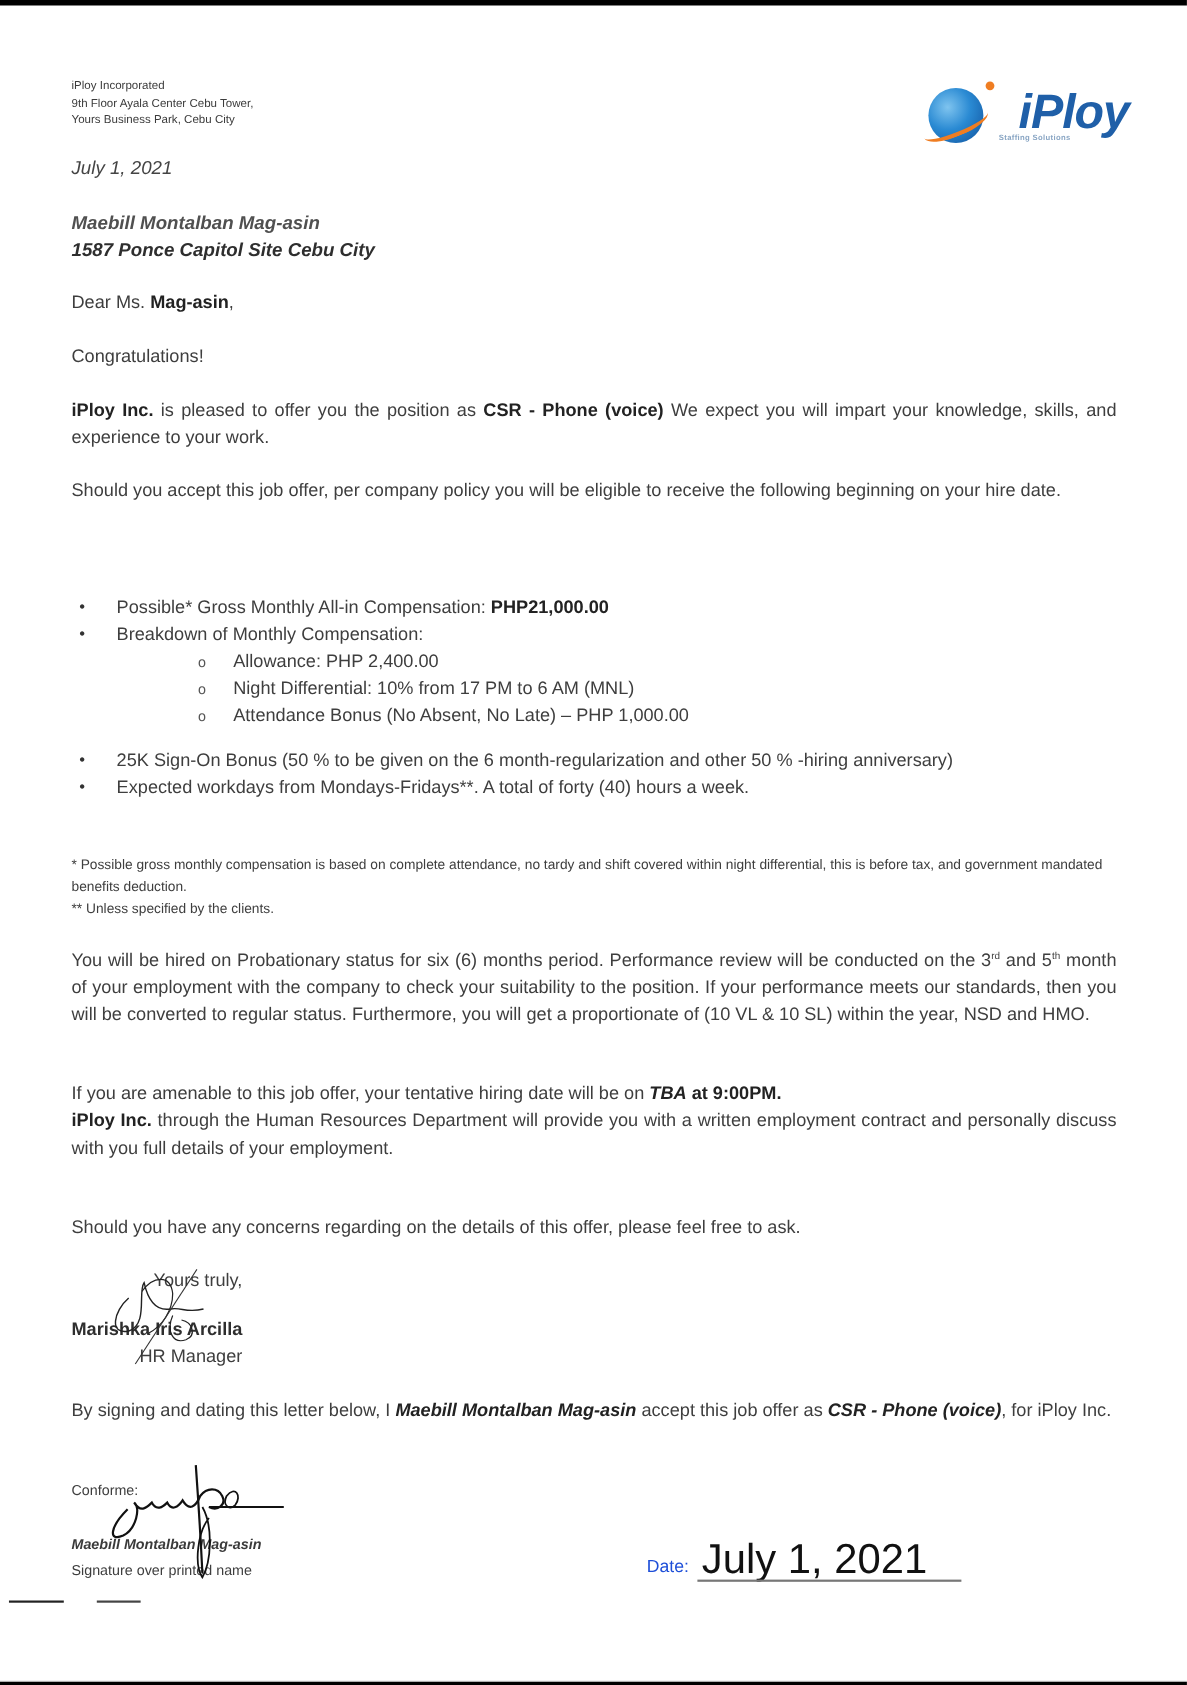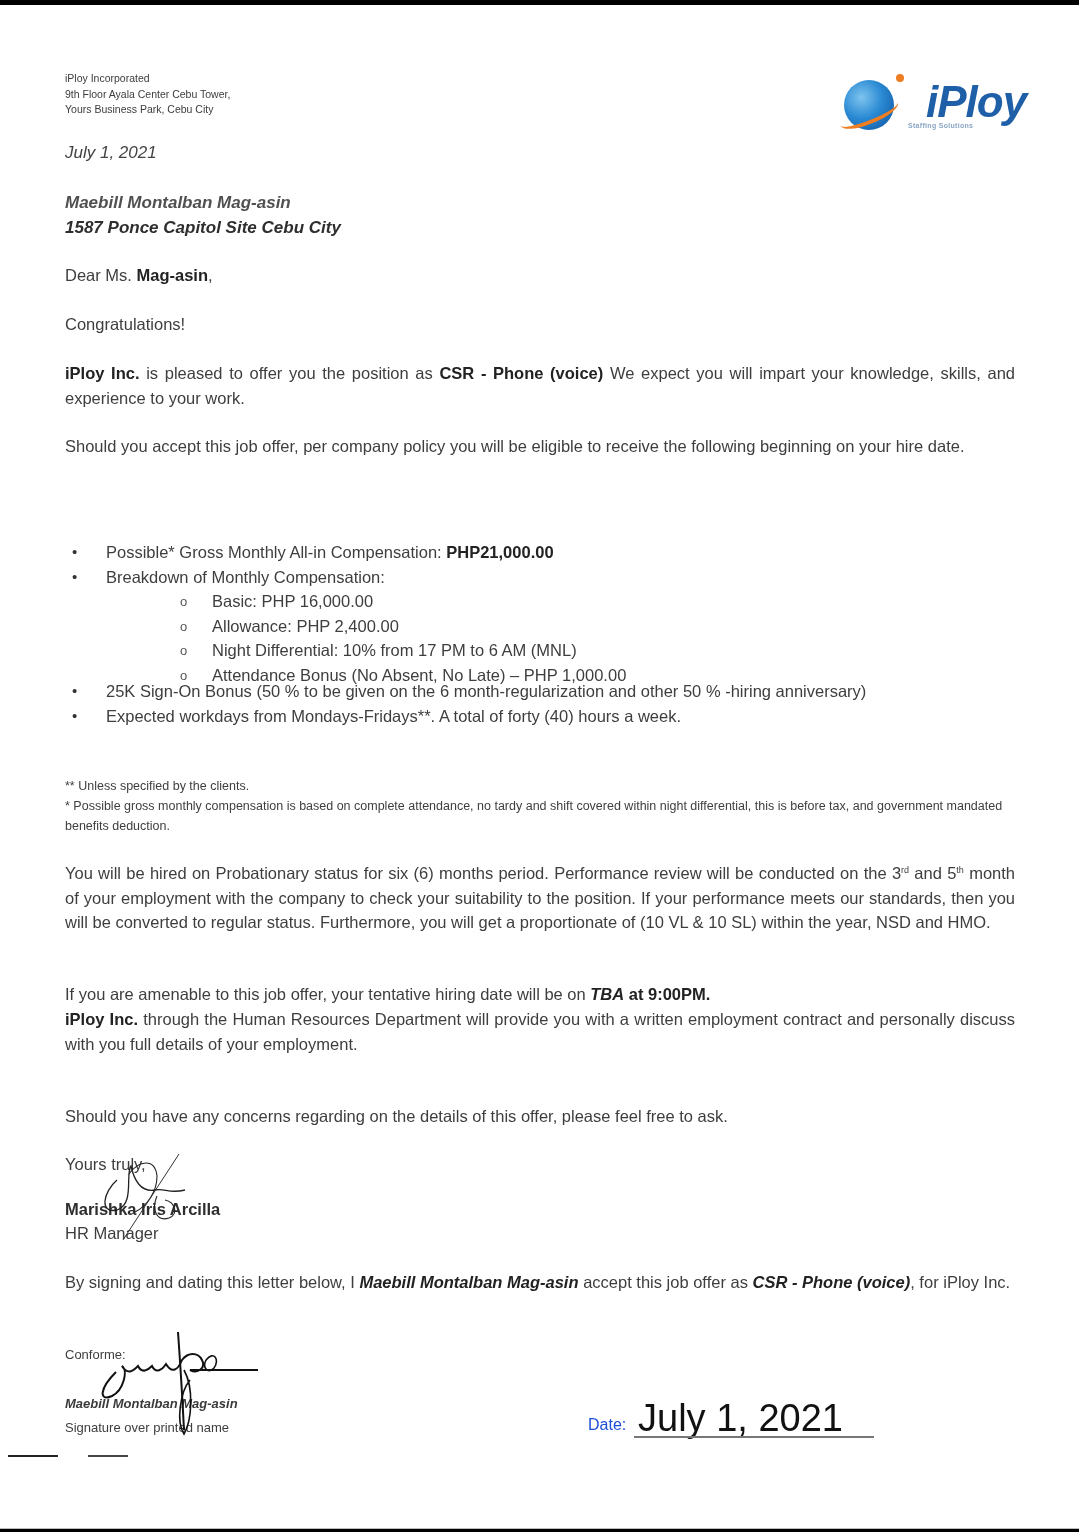--- a/index.html
+++ b/index.html
@@ -44,21 +44,21 @@
   .bullets { left: 65px; width: 950px; font-size: 16.5px; line-height: 24.5px; color: #3e3e3e; }
   .bullet-row { position: relative; padding-left: 41px; }
   .bullet-row::before { content: "•"; position: absolute; left: 7px; top: 0; font-size: 15px; color: #333; }
   .sub-row { position: relative; padding-left: 147px; }
   .sub-row::before { content: "o"; position: absolute; left: 115px; top: 1px; font-size: 13px; color: #555; }
 
   .footnotes { left: 65px; width: 950px; font-size: 12.5px; line-height: 20px; color: #3e3e3e; }
 
   .sup { font-size: 9px; vertical-align: super; line-height: 0; }
 
-  .closing { left: 65px; font-size: 16.5px; line-height: 24.5px; color: #3e3e3e; }
+  .closing { left: 65px; font-size: 16.5px; line-height: 24.5px; color: #3e3e3e; text-align: right; }
   .sig-name { font-weight: bold; color: #2e2e2e; }
 
   .conforme { left: 65px; top: 1343px; font-size: 13px; line-height: 24.5px; color: #3e3e3e; }
   .conf-name { font-weight: bold; font-style: italic; color: #3a3a3a; }
 
   .date-block { left: 588px; top: 1394px; width: 290px; height: 46px; }
   .date-label { position: absolute; left: 0; top: 22px; font-size: 16px; color: #1d4ed8; }
   .date-value { position: absolute; left: 50px; top: 2px; font-size: 38px; color: #111; line-height: 44px; }
   .date-line { position: absolute; left: 46px; top: 42px; width: 240px; height: 2px; background: #777; }
 
@@ -101,34 +101,33 @@
   <b>iPloy Inc.</b><span> is pleased to offer you the position as </span><b>CSR - Phone (voice)</b><span> We expect you will impart your knowledge, skills, and experience to your work.</span>
 </div>
 
 <div class="abs p body-text" style="top:434px;">Should you accept this job offer, per company policy you will be eligible to receive the following beginning on your hire date.</div>
 
 <div class="abs bullets" style="top:507px;margin-top:33px;">
   <div class="bullet-row">
     <span>Possible* Gross Monthly All-in Compensation: </span><b>PHP21,000.00</b>
   </div>
   <div class="bullet-row">Breakdown of Monthly Compensation:</div>
-  <div class="sub-row">Basic: PHP 16,000.00</div>
   <div class="sub-row">Allowance: PHP 2,400.00</div>
   <div class="sub-row">Night Differential: 10% from 17 PM to 6 AM (MNL)</div>
   <div class="sub-row">Attendance Bonus (No Absent, No Late) – PHP 1,000.00</div>
 </div>
 
 <div class="abs bullets" style="top:679px;">
   <div class="bullet-row">25K Sign-On Bonus (50 % to be given on the 6 month-regularization and other 50 % -hiring anniversary)</div>
   <div class="bullet-row">Expected workdays from Mondays-Fridays**. A total of forty (40) hours a week.</div>
 </div>
 
 <div class="abs footnotes" style="top:776px;">
+  <div>* Possible gross monthly compensation is based on complete attendance, no tardy and shift covered within night differential, this is before tax, and government mandated benefits deduction.</div>
   <div>** Unless specified by the clients.</div>
-  <div>* Possible gross monthly compensation is based on complete attendance, no tardy and shift covered within night differential, this is before tax, and government mandated benefits deduction.</div>
 </div>
 
 <div class="abs p body-text" style="top:861px;">
   <span>You will be hired on Probationary status for six (6) months period. Performance review will be conducted on the 3</span><span class="sup">rd</span><span> and 5</span><span class="sup">th</span><span> month of your employment with the company to check your suitability to the position. If your performance meets our standards, then you will be converted to regular status.  Furthermore, you will get a proportionate of (10 VL &amp; 10 SL) within the year, NSD and HMO.</span>
 </div>
 
 <div class="abs p body-text" style="top:982px;">
   <span>If you are amenable to this job offer, your tentative hiring date will be on </span><b><i>TBA</i></b><b> at 9:00PM.</b>
 </div>
 

